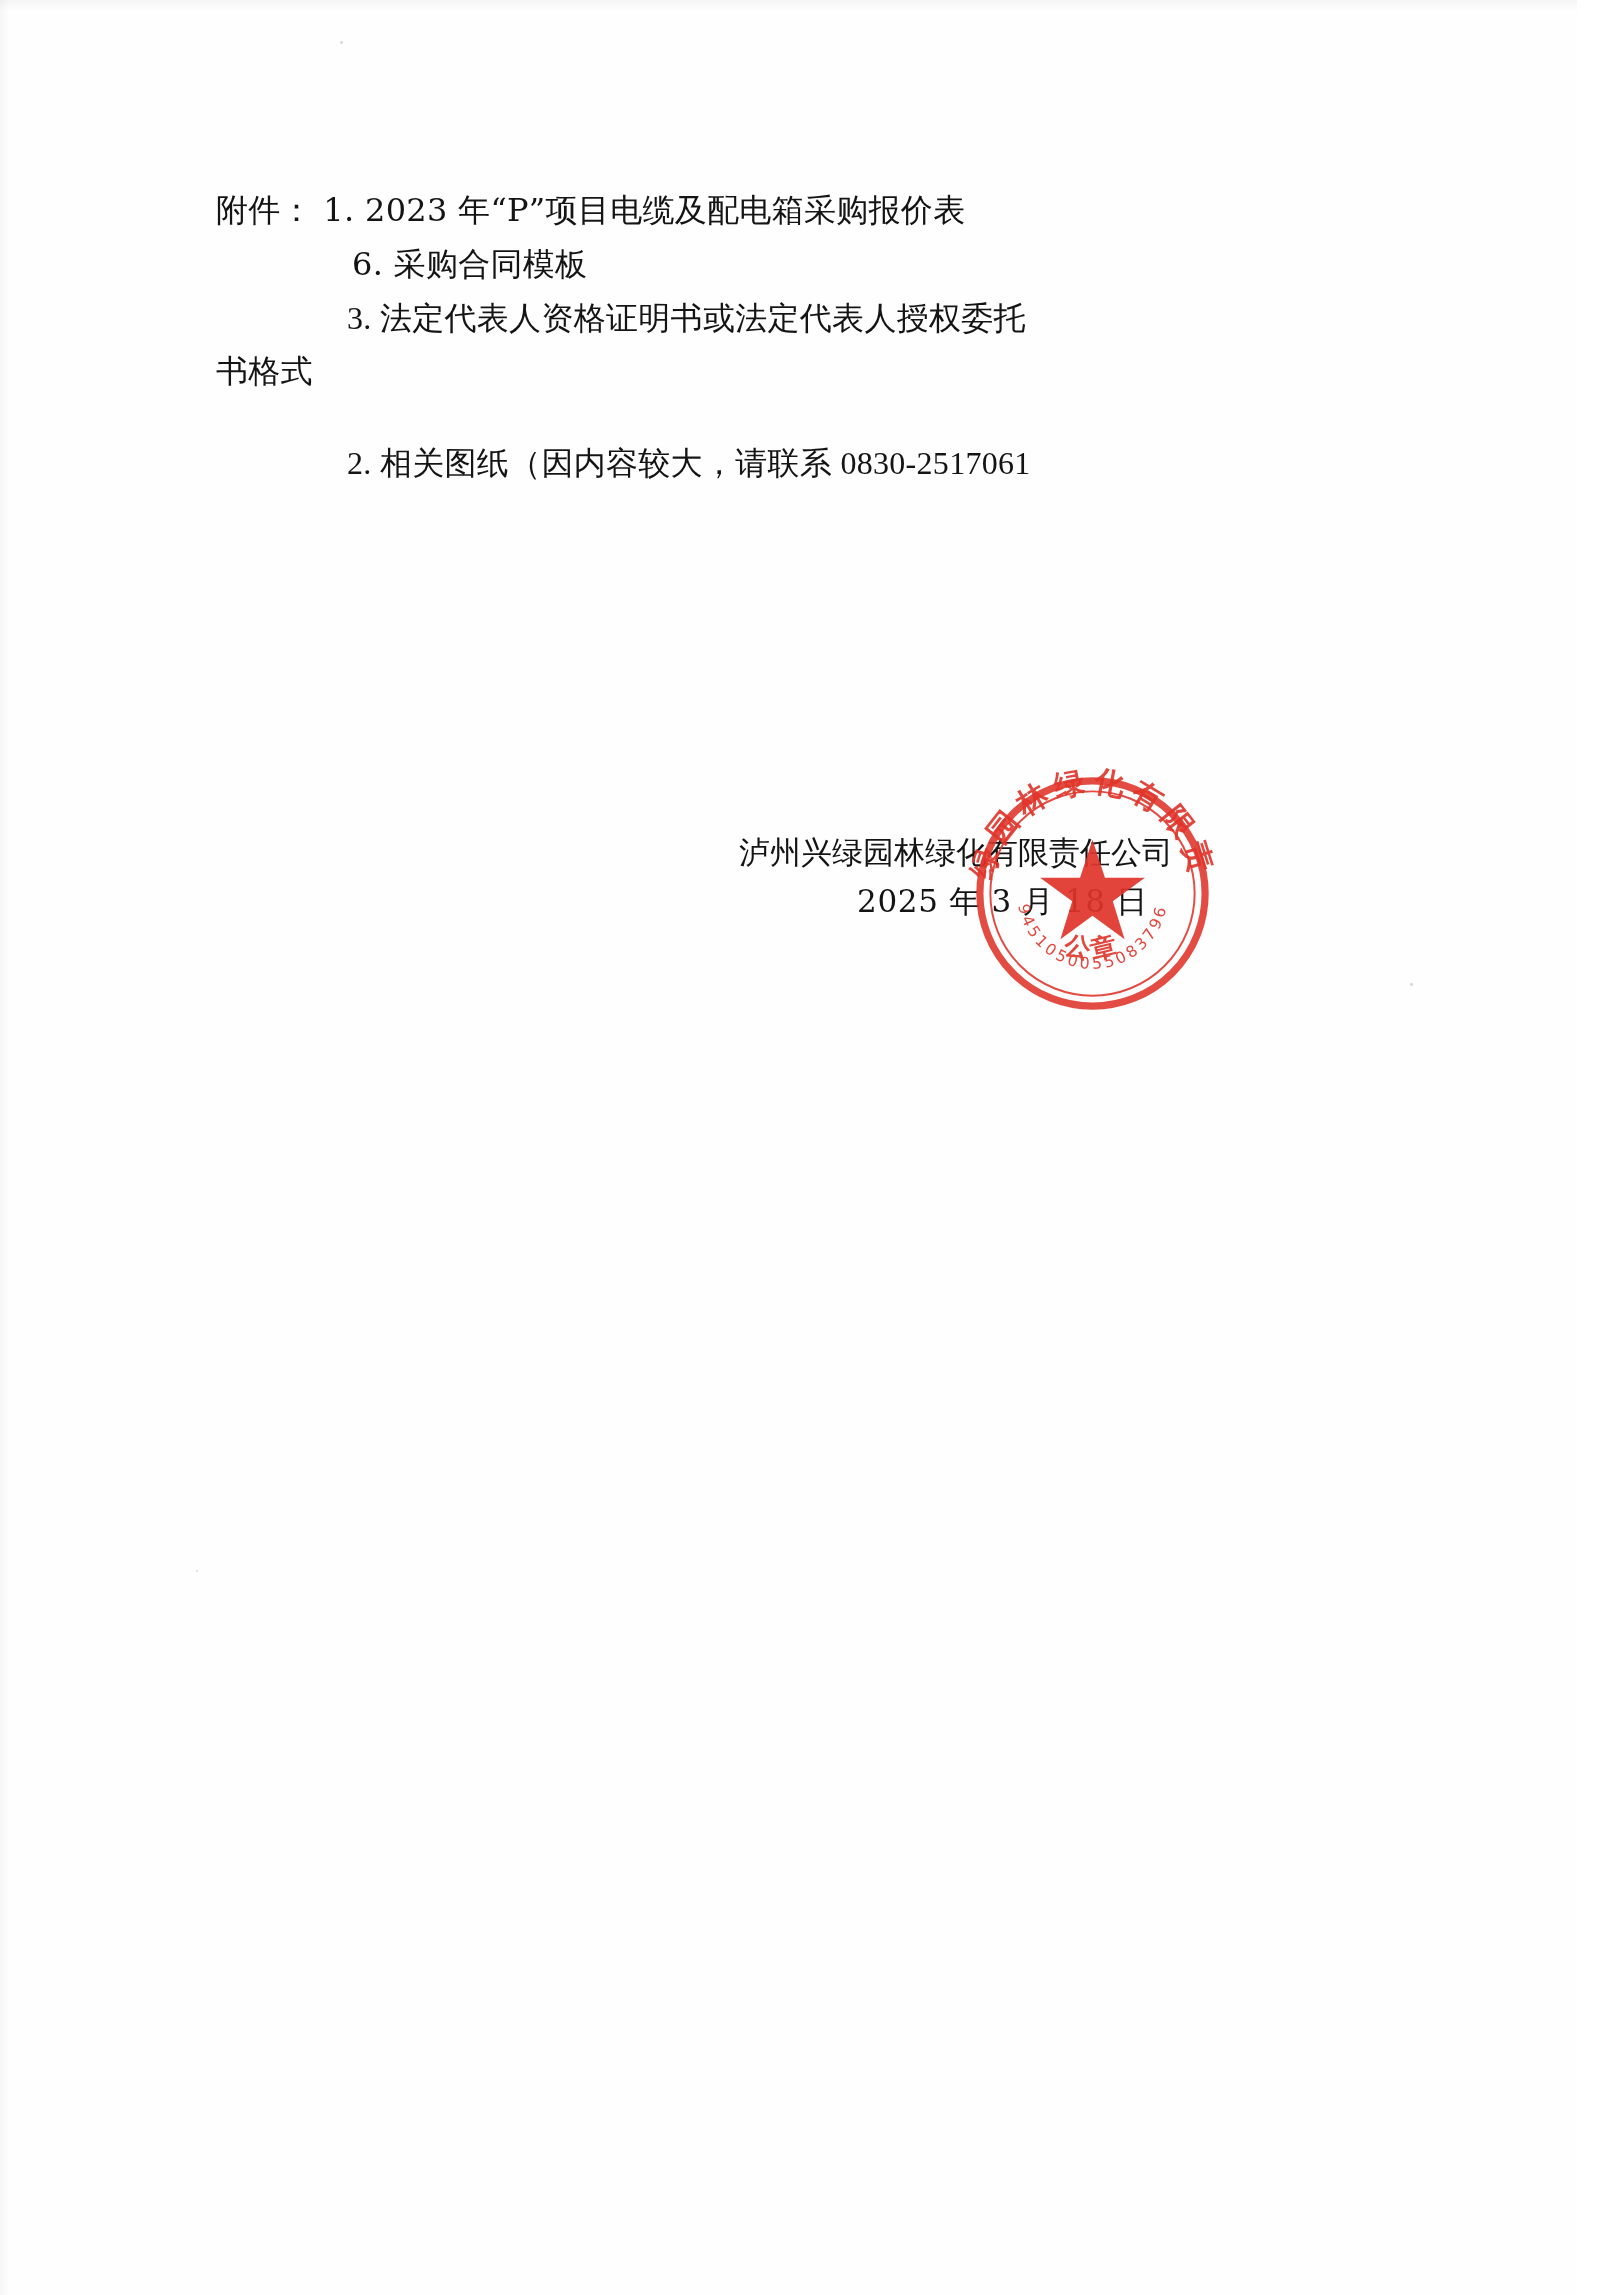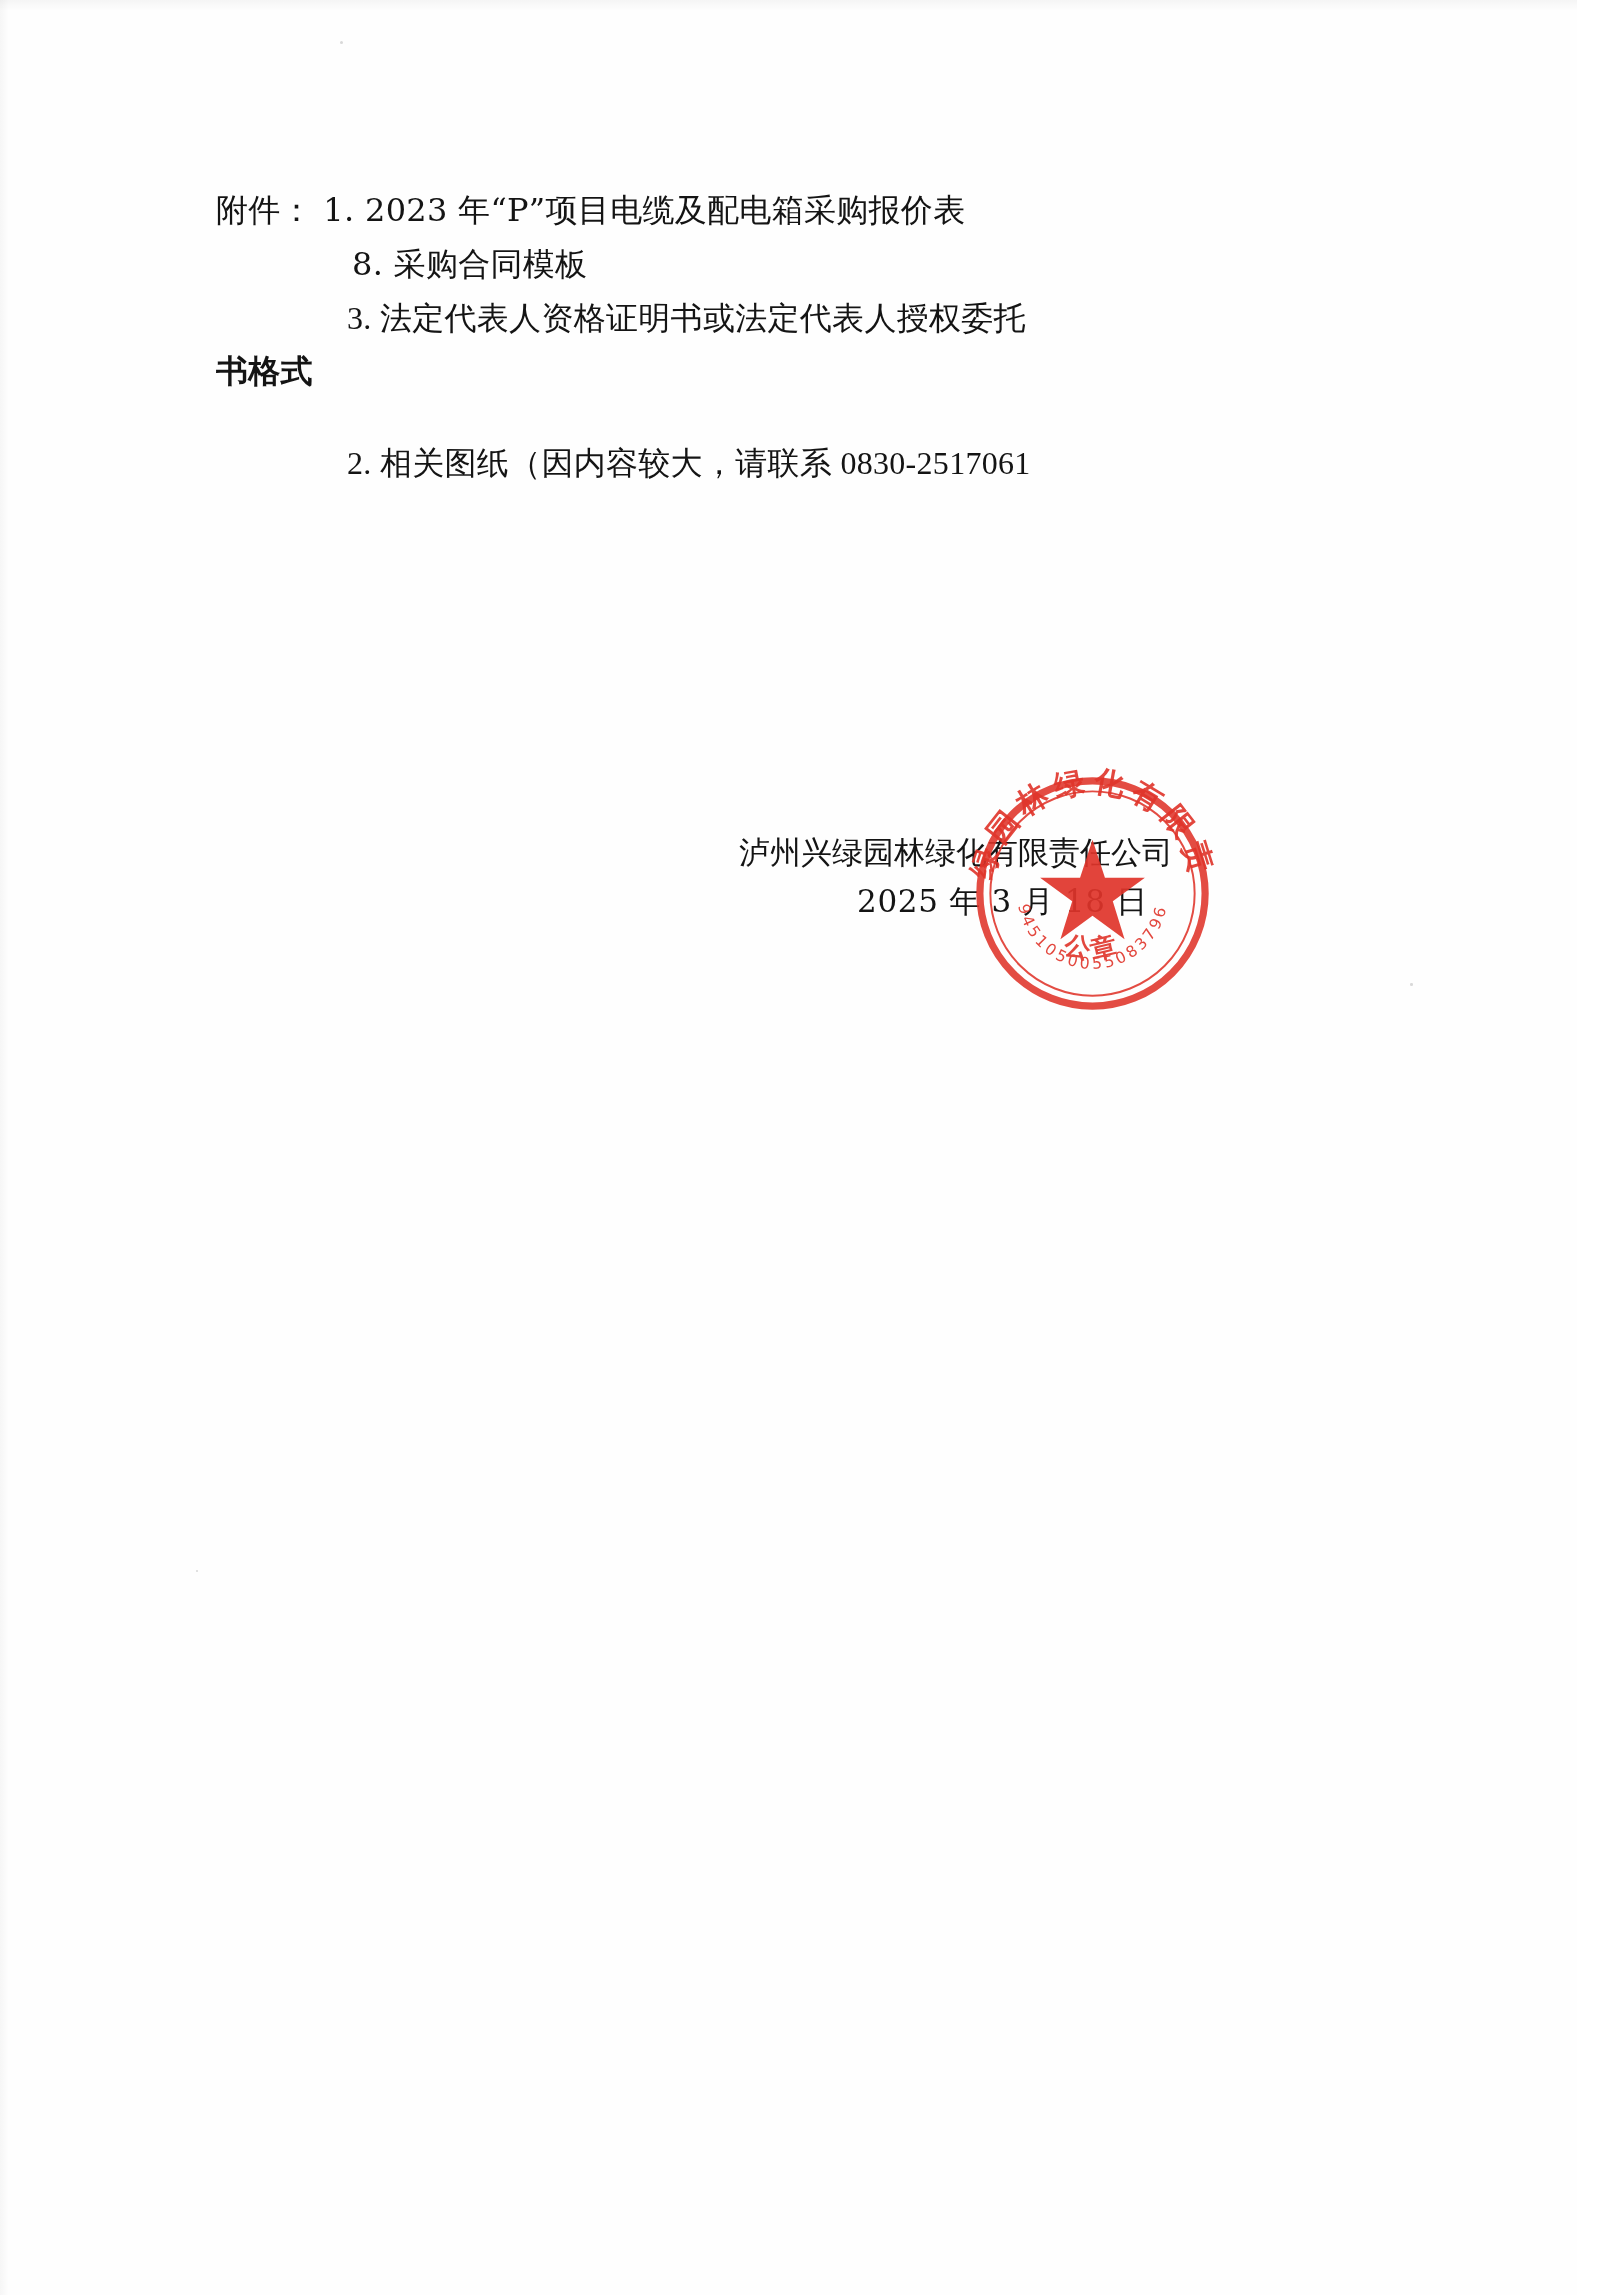--- a/index.html
+++ b/index.html
@@ -50,21 +50,21 @@
     letter-spacing: 0.3px;
     color: #141414;
   }
   .para {
     margin: 0 0 5.2px 0;
     white-space: pre-wrap;
   }
   .indent-1 { text-indent: 0; }
   .indent-2 { padding-left: 136px; }
   .indent-3 { padding-left: 131px; font-family: Liberation Serif, serif; }
-  .hang { padding-left: 0; font-weight: bold; }
+  .hang { padding-left: 0; }
   .gap-md { height: 38px; }
 
   
   .sign-block {
     position: absolute;
     left: 739px;
     top: 828px;
     width: 654px;
     font-size: 31px;
     line-height: 1.58;
@@ -96,21 +96,21 @@
 
   <div class="scan-edge-top"></div>
   <div class="scan-edge-left"></div>
 
   <div class="speck" style="left:340px;top:41px;width:3.3px;height:3.3px;"></div>
   <div class="speck" style="left:1410px;top:983px;width:2.6px;height:2.6px;"></div>
   <div class="speck" style="left:196px;top:1570px;width:2px;height:2px;"></div>
 
   <div class="body-text">
     <p class="para indent-1">附件： 1. 2023 年“P”项目电缆及配电箱采购报价表</p>
-    <p class="para indent-2">8. 采购合同模板</p>
+    <p class="para indent-2">6. 采购合同模板</p>
     <p class="para indent-3">3. 法定代表人资格证明书或法定代表人授权委托</p>
     <p class="para hang">书格式</p>
     <div class="gap-md"></div>
     <p class="para indent-3">2. 相关图纸（因内容较大，请联系 0830-2517061</p>
   </div>
 
   <div class="sign-block">
     <div class="sign-line">泸州兴绿园林绿化有限责任公司</div>
     <div class="sign-line sign-date">2025 年 3 月 18 日</div>
   </div>

